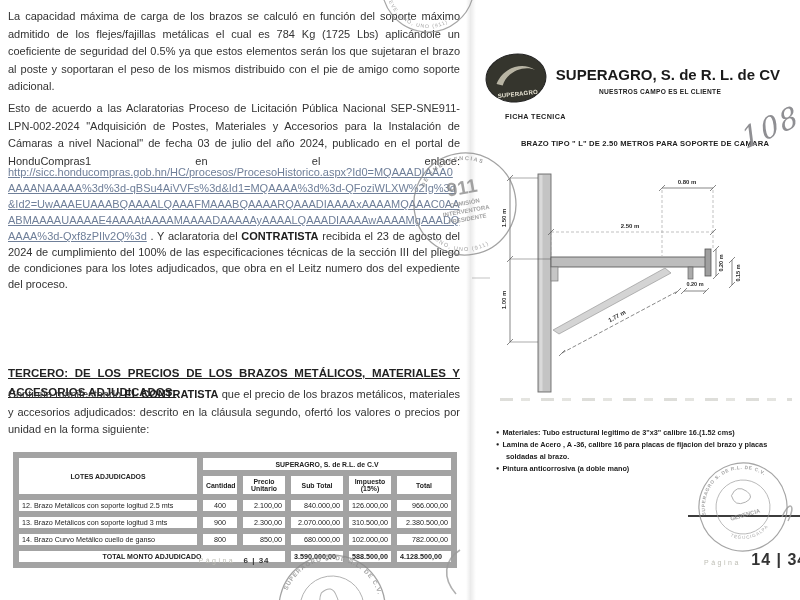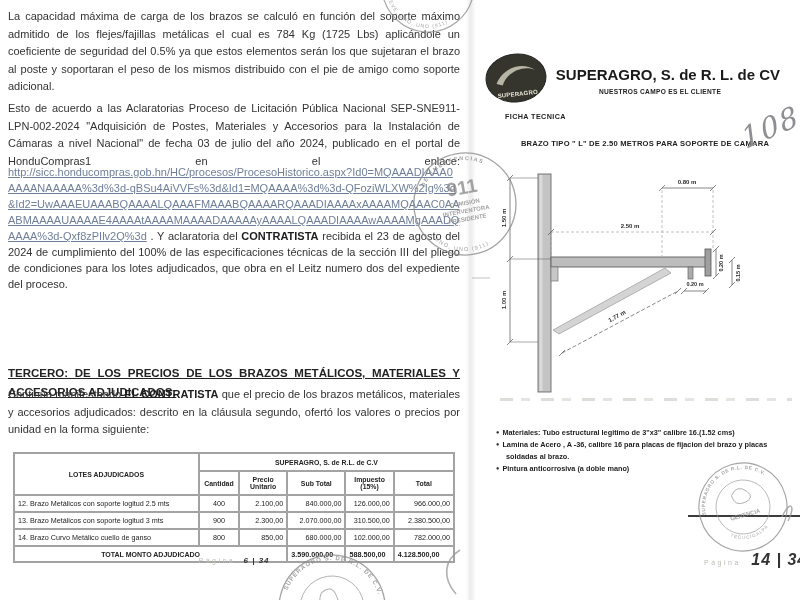--- a/index.html
+++ b/index.html
@@ -7,30 +7,30 @@
           font-family:"Liberation Sans",sans-serif;color:#2e2e2e;}
   
   .para{position:absolute;left:8px;width:452px;text-align:justify;font-size:11px;line-height:17.5px;color:#333;}
   .para b{color:#1d1d1d;}
   #p2{text-align-last:justify;}
   .linktext{color:#6f7f99;text-decoration:underline;word-break:break-all;}
   .heading{position:absolute;left:8px;width:452px;font-size:11.5px;font-weight:bold;
            text-decoration:underline;text-align:justify;line-height:19px;color:#222;}
   table.lotes{position:absolute;left:13px;top:452px;border-collapse:collapse;table-layout:fixed;width:442px;
               font-size:7.2px;color:#222;}
-  table.lotes th,table.lotes td{border:2px solid #a3a3a3;padding:1px 3px;overflow:hidden;}
+  table.lotes th,table.lotes td{border:6px solid #a3a3a3;padding:1px 3px;overflow:hidden;}
   table.lotes th{font-size:6.9px;font-weight:bold;text-align:center;}
   .cell-label{text-align:left;font-size:7.2px;}
   .cell-num{text-align:right;}
   .cell-qty{text-align:center;}
   .total-label{text-align:center;font-weight:bold;font-size:7px;}
   .total-num{text-align:left;font-weight:bold;}
   .pg-footer{position:absolute;font-size:8px;color:#444;}
   .pg-label{color:#bdbdb4;letter-spacing:2.5px;font-size:7px;margin-right:6px;}
-  .pg-num{font-weight:bold;color:#333;letter-spacing:1px;font-style:italic;}
+  .pg-num{font-weight:bold;color:#333;letter-spacing:1px;}
   
   .page-divider{position:absolute;left:466px;top:0;width:10px;height:600px;
                 background:linear-gradient(90deg,rgba(0,0,0,0),rgba(0,0,0,0.08) 45%,rgba(0,0,0,0));}
   
   .rp-company{position:absolute;left:540px;top:66px;width:240px;text-align:right;
               font-size:15px;font-weight:bold;color:#1a1a1a;}
   .rp-tagline{position:absolute;left:540px;top:88px;width:240px;text-align:center;
               font-size:6.6px;font-weight:bold;color:#222;letter-spacing:.3px;}
   .rp-ficha{position:absolute;left:505px;top:112px;width:200px;
             font-size:7.2px;font-weight:bold;color:#222;letter-spacing:.4px;}

